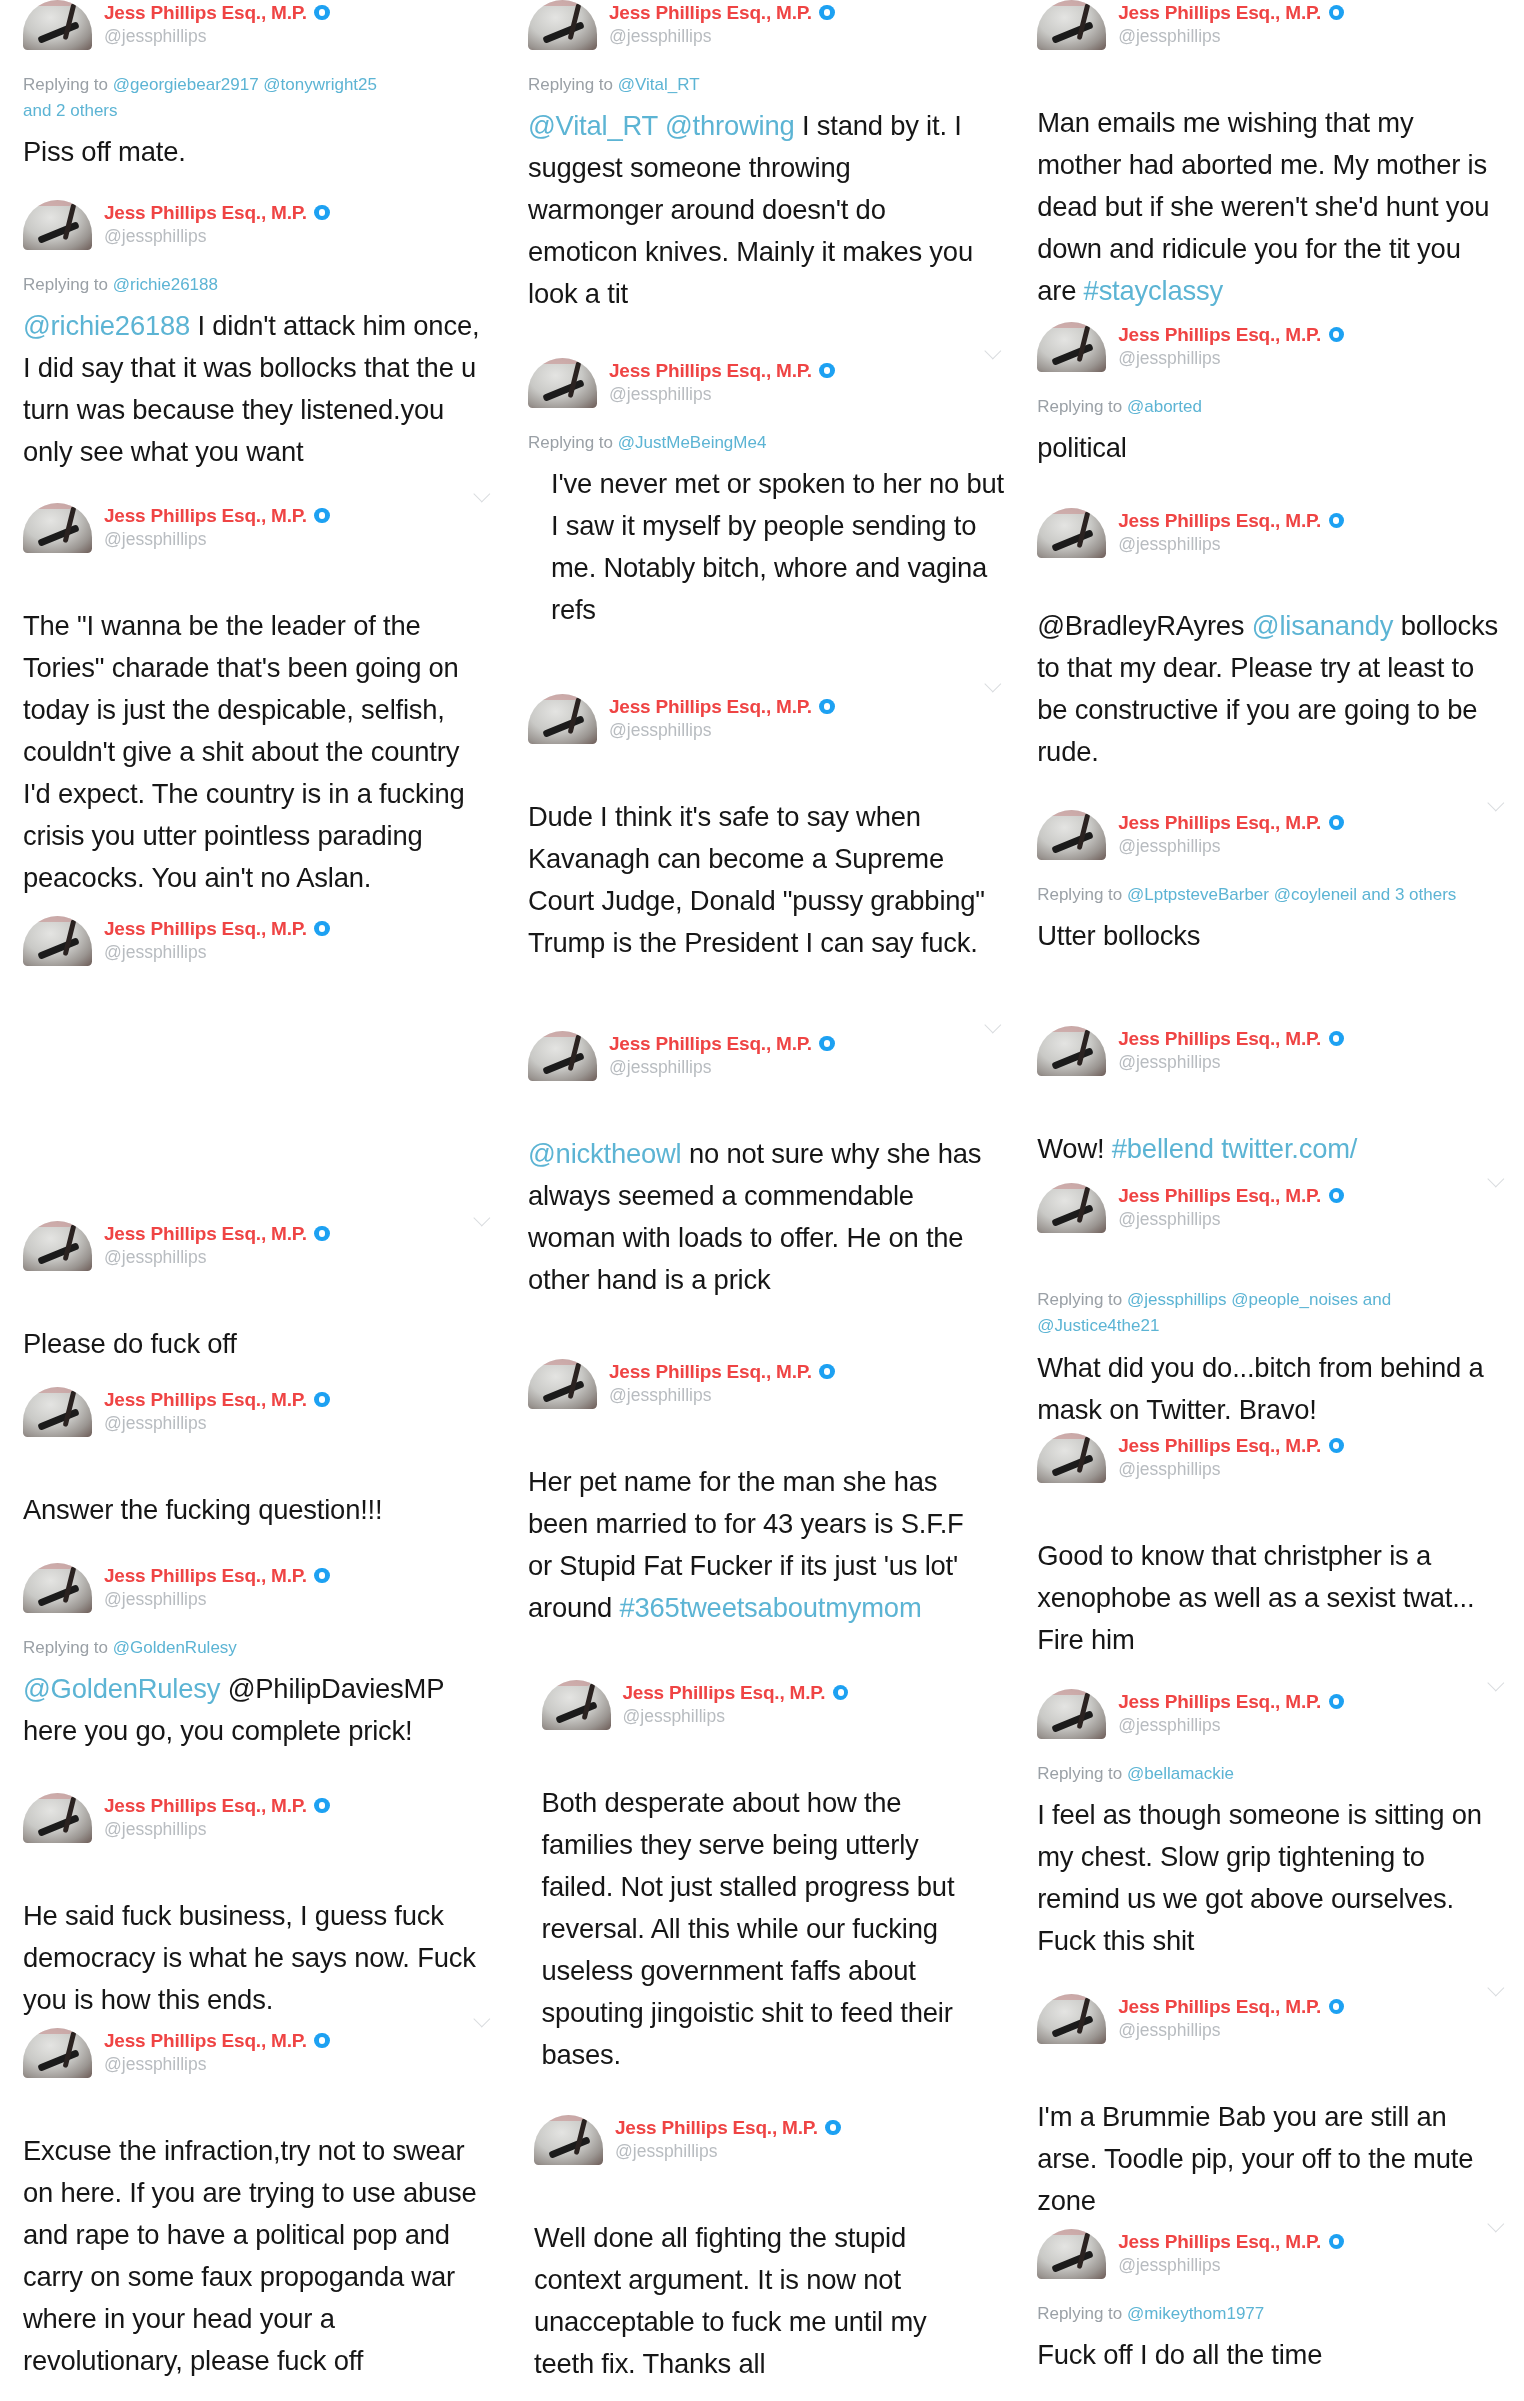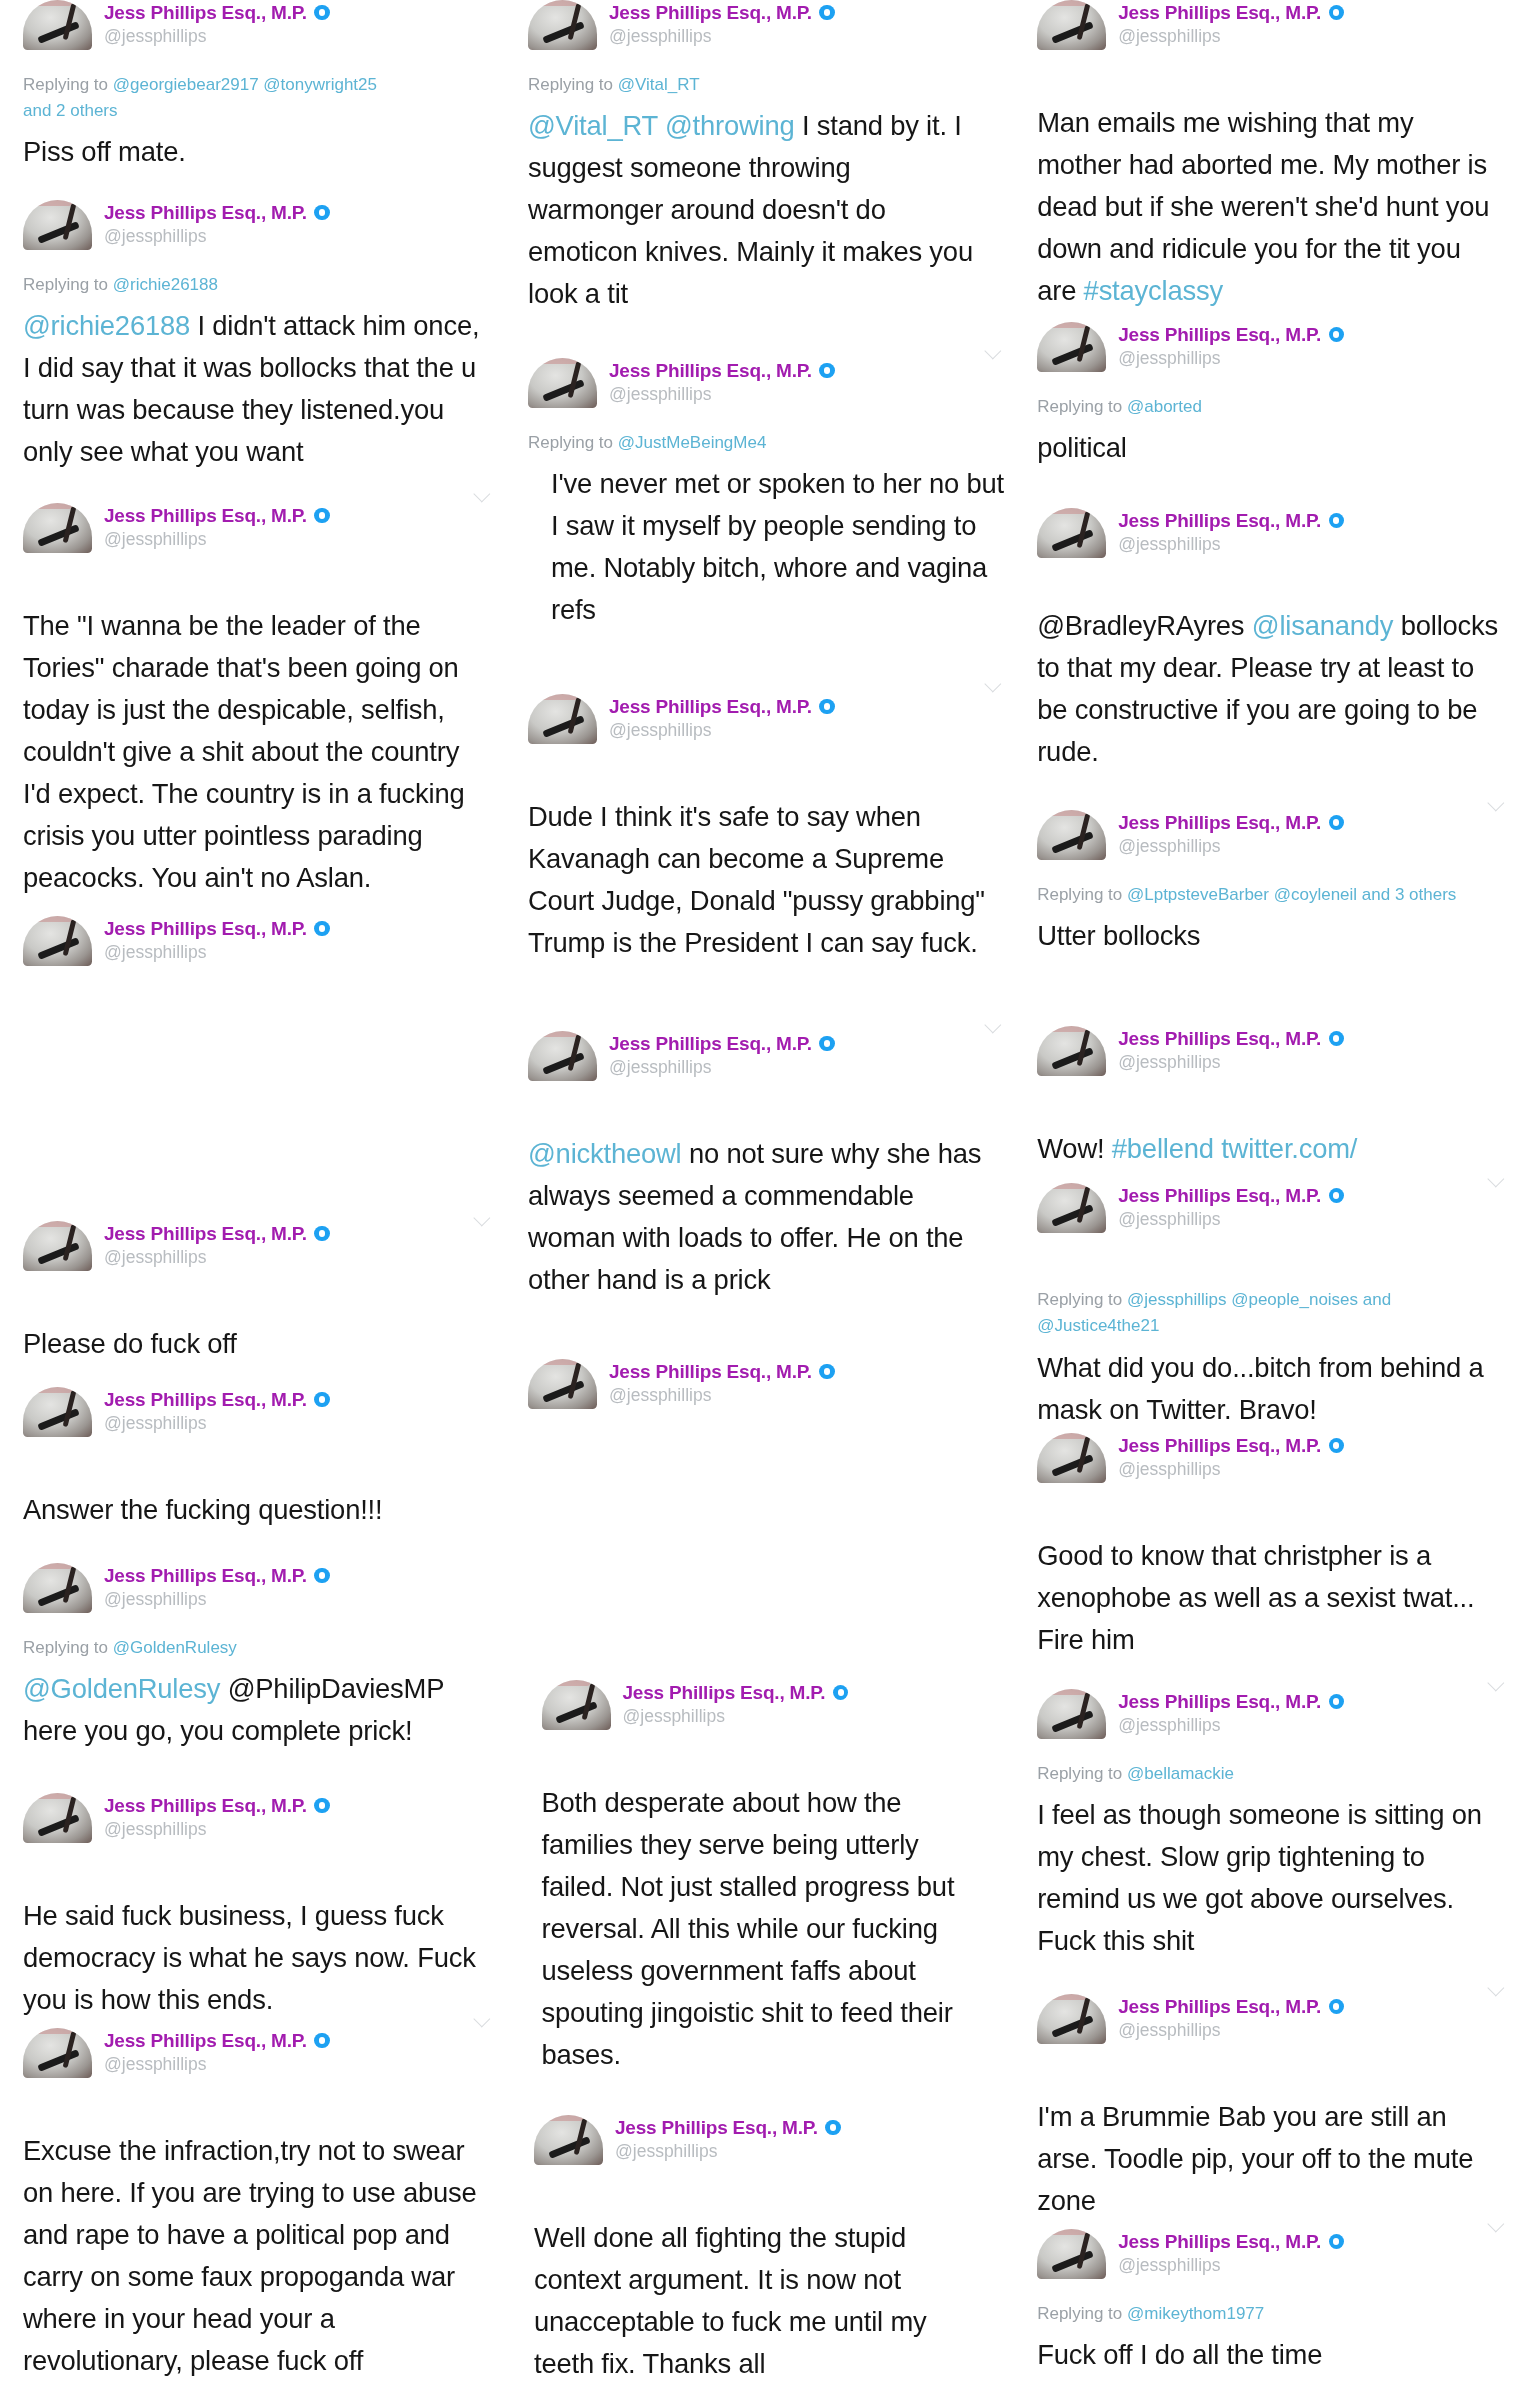--- a/index.html
+++ b/index.html
@@ -8,21 +8,21 @@
   .col1{left:0;width:511px;}
   .col2{left:511px;width:511px;}
   .col3{left:1022px;width:503px;}
   .tweet{position:absolute;left:0;right:0;}
   .hdr{position:relative;height:61px;}
   .avatar{position:absolute;left:0;top:0;width:69px;height:50px;border-radius:35px 35px 4.6px 4.6px;
     background:radial-gradient(ellipse at 40% 35%,#e4e4e2 0%,#c9c9c6 45%,#9a9591 75%,#6b5a55 100%);overflow:hidden;}
   .avatar::before{content:"";position:absolute;left:13.7px;top:29px;width:43px;height:6.9px;background:#1b1b1b;transform:rotate(-22deg);border-radius:3px;}
   .avatar::after{content:"";position:absolute;left:44px;top:3px;width:4.6px;height:37px;background:#2a2220;transform:rotate(14deg);border-radius:2.3px;}
   .avatar .tint{position:absolute;left:10.7px;top:0;width:38px;height:6.1px;background:#c88c8c;opacity:.55;border-radius:3px;}
-  .name{position:absolute;left:81px;top:1.5px;font-weight:bold;font-size:19px;color:#a21caf;white-space:nowrap;letter-spacing:-0.2px;}
+  .name{position:absolute;left:81px;top:1.5px;font-weight:bold;font-size:19px;color:#ef4444;white-space:nowrap;letter-spacing:-0.2px;}
   .badge{display:inline-block;width:15.2px;height:15.2px;border-radius:50%;background:#1da1f2;margin-left:7.6px;vertical-align:-1.5px;position:relative;}
   .badge::after{content:"";position:absolute;left:4.6px;top:4.6px;width:6.1px;height:6.1px;border-radius:50%;background:#ffffff;}
   .handle{position:absolute;left:81px;top:26px;font-size:17.5px;color:#b8bcc0;white-space:nowrap;}
   .reply{font-size:17px;color:#9aa0a6;line-height:26px;margin-top:10.7px;}
   .reply .lnk{color:#5cb4d4;}
   .body{font-size:27.4px;line-height:42px;color:#161616;margin-top:7.6px;letter-spacing:-0.2px;}
   .body .lnk{color:#5cb4d4;}
   .chev{position:absolute;right:23px;width:10.7px;height:10.7px;border-right:1.5px solid #d9dcdf;border-bottom:1.5px solid #d9dcdf;transform:rotate(45deg);}
   .gap{margin-top:41px;}
 </style>
@@ -188,20 +188,21 @@
   </div>
 
   <div class="tweet" style="top:1359px;left:17px;">
     <div class="hdr">
       <div class="avatar">
           <span class="tint"></span>
         </div>
       <div class="name"><span>Jess Phillips Esq., M.P.</span><span class="badge"></span></div>
       <div class="handle">@jessphillips</div>
     </div>
+    <div class="body gap" style="width:465px;"><span>Her pet name for the man she has been married to for 43 years is S.F.F or Stupid Fat Fucker if its just 'us lot' around </span><span class="lnk">#365tweetsaboutmymom</span></div>
   </div>
 
   <div class="tweet" style="top:1680px;left:30.5px;">
     <div class="hdr">
       <div class="avatar">
           <span class="tint"></span>
         </div>
       <div class="name"><span>Jess Phillips Esq., M.P.</span><span class="badge"></span></div>
       <div class="handle">@jessphillips</div>
     </div>

